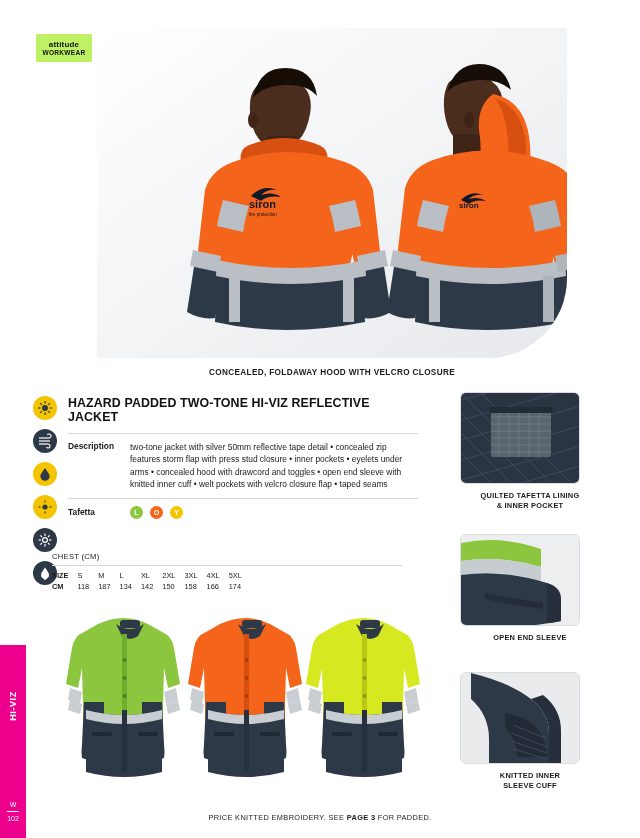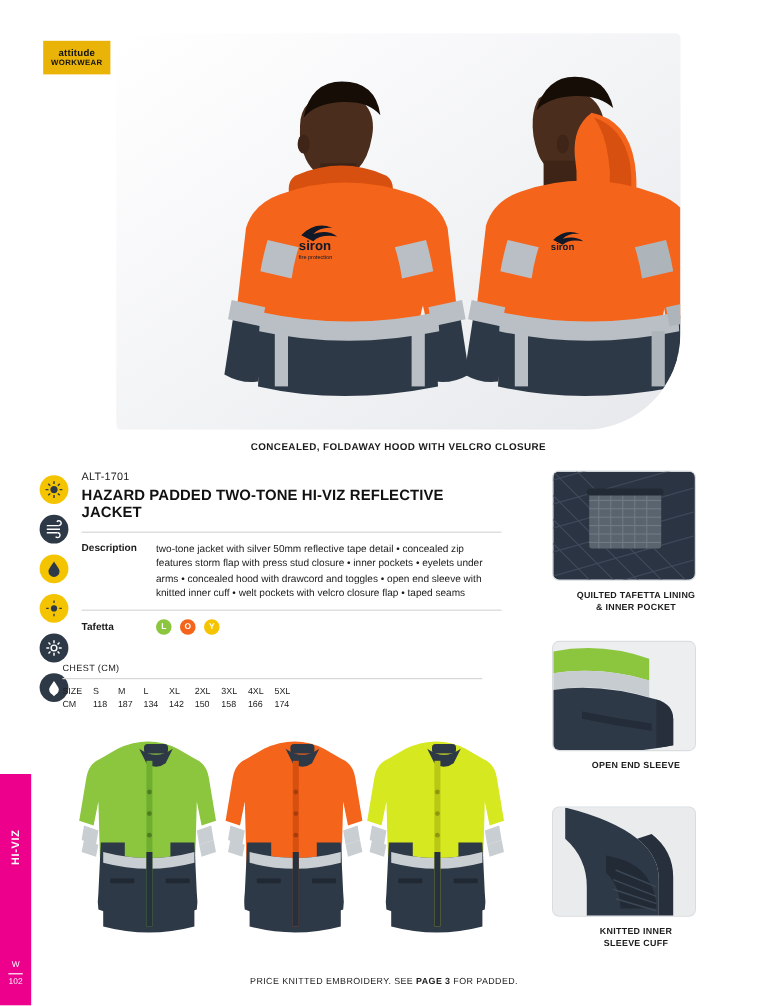--- a/index.html
+++ b/index.html
@@ -9,21 +9,21 @@
     font-family: "Liberation Sans", sans-serif;
     color: #1b1b1b;
     overflow: hidden;
   }
   .page { position: relative; width: 640px; height: 838px; }
 
   
   .logo {
     position: absolute; left: 36px; top: 34px;
     width: 56px; height: 28px;
-    background: #eab308;
+    background: #bef264;
     display: flex; flex-direction: column;
     justify-content: center; align-items: center;
   }
   .logo-top {
     font-size: 8px; font-weight: bold; color: #111;
     letter-spacing: .2px; line-height: 9px;
   }
   .logo-bot {
     font-size: 6.5px; font-weight: bold; color: #111;
     letter-spacing: .3px; line-height: 8px;
@@ -84,21 +84,21 @@
   .sizes { position: absolute; left: 52px; top: 552px; width: 350px; }
   .sizes .cap {
     font-size: 7.6px; color: #1b1b1b; letter-spacing: .3px;
     padding-bottom: 4px; border-bottom: 1px solid #d7d7d7;
   }
   .sizes table { border-collapse: collapse; margin-top: 4px; }
   .sizes td {
     font-size: 7.4px; color: #1b1b1b; padding: 1px 9px 1px 0;
     white-space: nowrap;
   }
-  .sizes td.hd { font-weight: normal; width: 22px; }
+  .sizes td.hd { font-weight: bold; width: 22px; }
 
   
   .prodrow { position: absolute; left: 60px; top: 606px; width: 370px; height: 200px; }
 
   
   .detail { position: absolute; right: 40px; width: 140px; }
   .detail .img {
     width: 120px; height: 92px; border-radius: 6px;
     border: 1px solid #d9dde0; overflow: hidden; position: relative;
     background: #eef0f2;
@@ -295,21 +295,20 @@
     </div>
     <div class="badge">
       <svg width="16" height="16" viewBox="0 0 16 16">
           <path d="M8 2.6 C10.6 6.4 12 8.1 12 9.8 A4 4 0 0 1 4 9.8 C4 8.1 5.4 6.4 8 2.6 z" fill="#fff"></path>
           <path d="M5.4 12.6 h5.2 l-2.6 2.6 z" fill="#fff"></path>
         </svg>
     </div>
   </div>
 
   <div class="spec">
-    <div class="code">ALT-1701</div>
     <div class="title">HAZARD PADDED TWO-TONE HI-VIZ REFLECTIVE JACKET</div>
 
 
     <div class="row">
       <div class="k">Description</div>
       <div class="v">two-tone jacket with silver 50mm reflective tape detail • concealed zip features storm flap with press stud closure • inner pockets • eyelets under arms • concealed hood with drawcord and toggles • open end sleeve with knitted inner cuff • welt pockets with velcro closure flap • taped seams</div>
     </div>
 
     <div class="row colours">
       <div class="k">Tafetta</div>

